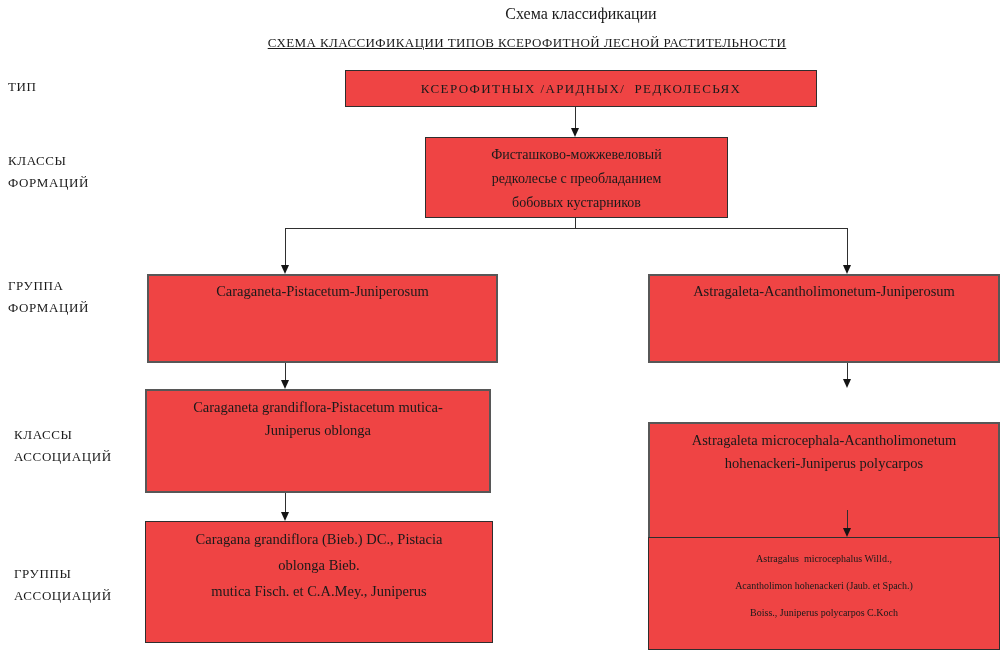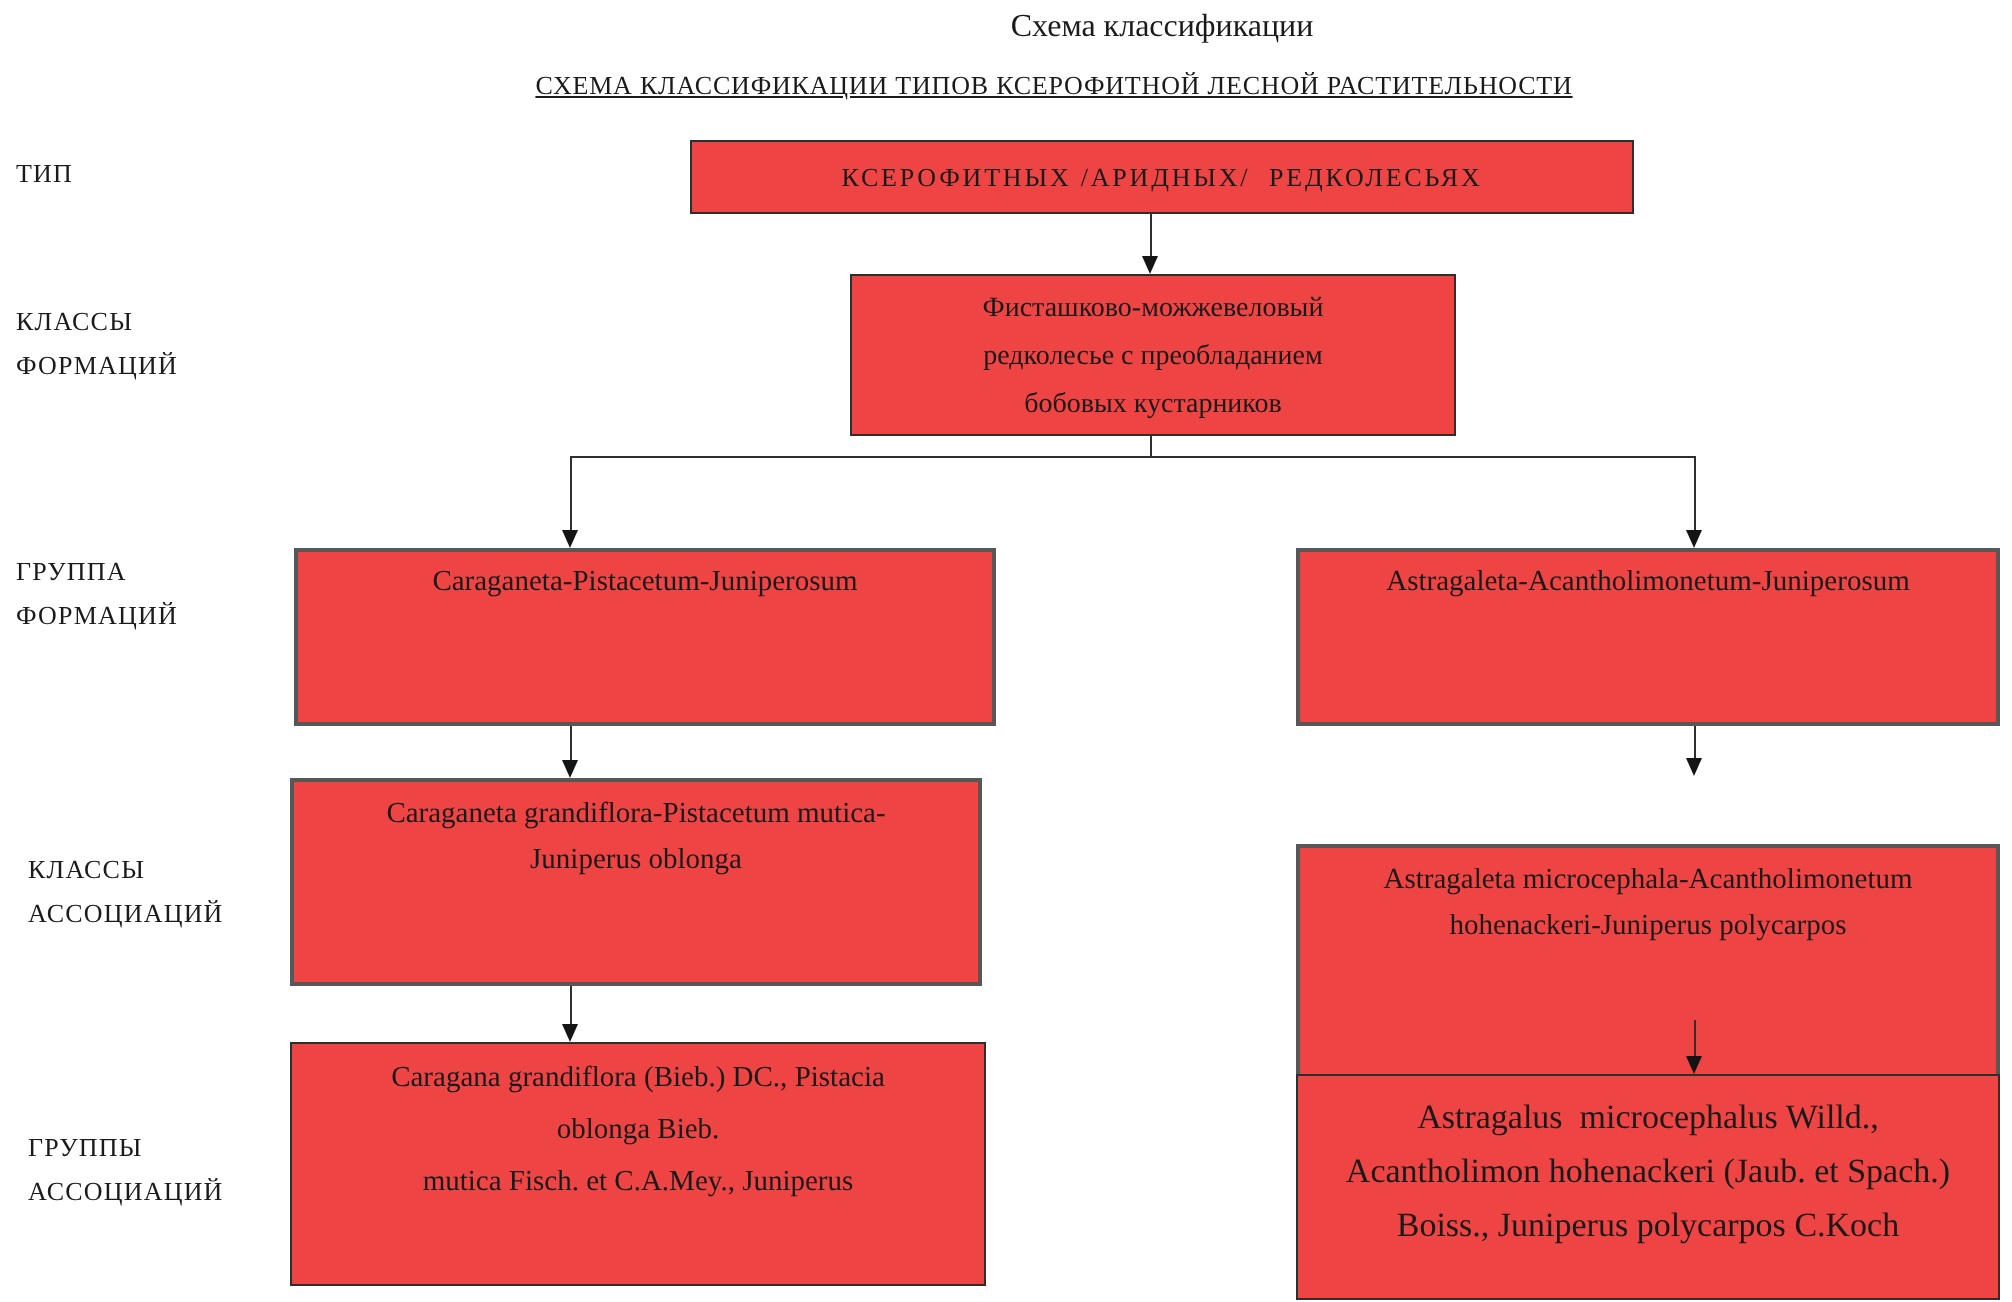--- a/index.html
+++ b/index.html
@@ -21,21 +21,21 @@
   .b-light{border:1.5px solid #2e2e2e;}
   .b-heavy{border:2px solid #575757;}
   .box-type{left:345px;top:70px;width:472px;height:37px;display:flex;align-items:center;justify-content:center;
     font-size:13px;letter-spacing:1.4px;white-space:pre;}
   .box-formation-class{left:425px;top:137px;width:303px;height:81px;font-size:14px;line-height:24px;padding-top:5px;}
   .box-fg-left{left:147px;top:274px;width:351px;height:89px;font-size:14.5px;padding-top:7px;}
   .box-fg-right{left:648px;top:274px;width:352px;height:89px;font-size:14.5px;padding-top:7px;}
   .box-ac-left{left:145px;top:389px;width:346px;height:104px;font-size:14.5px;line-height:23px;padding-top:5px;}
   .box-ac-right{left:648px;top:388px;width:352px;height:122px;font-size:14.5px;line-height:23px;padding-top:5px;margin-top:34px;}
   .box-ga-left{left:145px;top:521px;width:348px;height:122px;font-size:14.5px;line-height:26px;padding-top:4px;}
-  .box-ga-right{left:648px;top:537px;width:352px;height:113px;font-size:17px;line-height:27px;padding-top:7px;}
+  .box-ga-right{left:648px;top:537px;width:352px;height:113px;font-size:10px;line-height:27px;padding-top:7px;}
   .it{}
   .seg{white-space:pre;}
   .line{white-space:nowrap;}
   .vline{position:absolute;width:1.3px;background:#2f2f2f;}
   .hline{position:absolute;height:1.3px;background:#2f2f2f;}
   .arrow-down{position:absolute;width:0;height:0;
     border-left:4.5px solid transparent;border-right:4.5px solid transparent;border-top:9px solid #141414;}
 </style>
 </head>
 <body>

